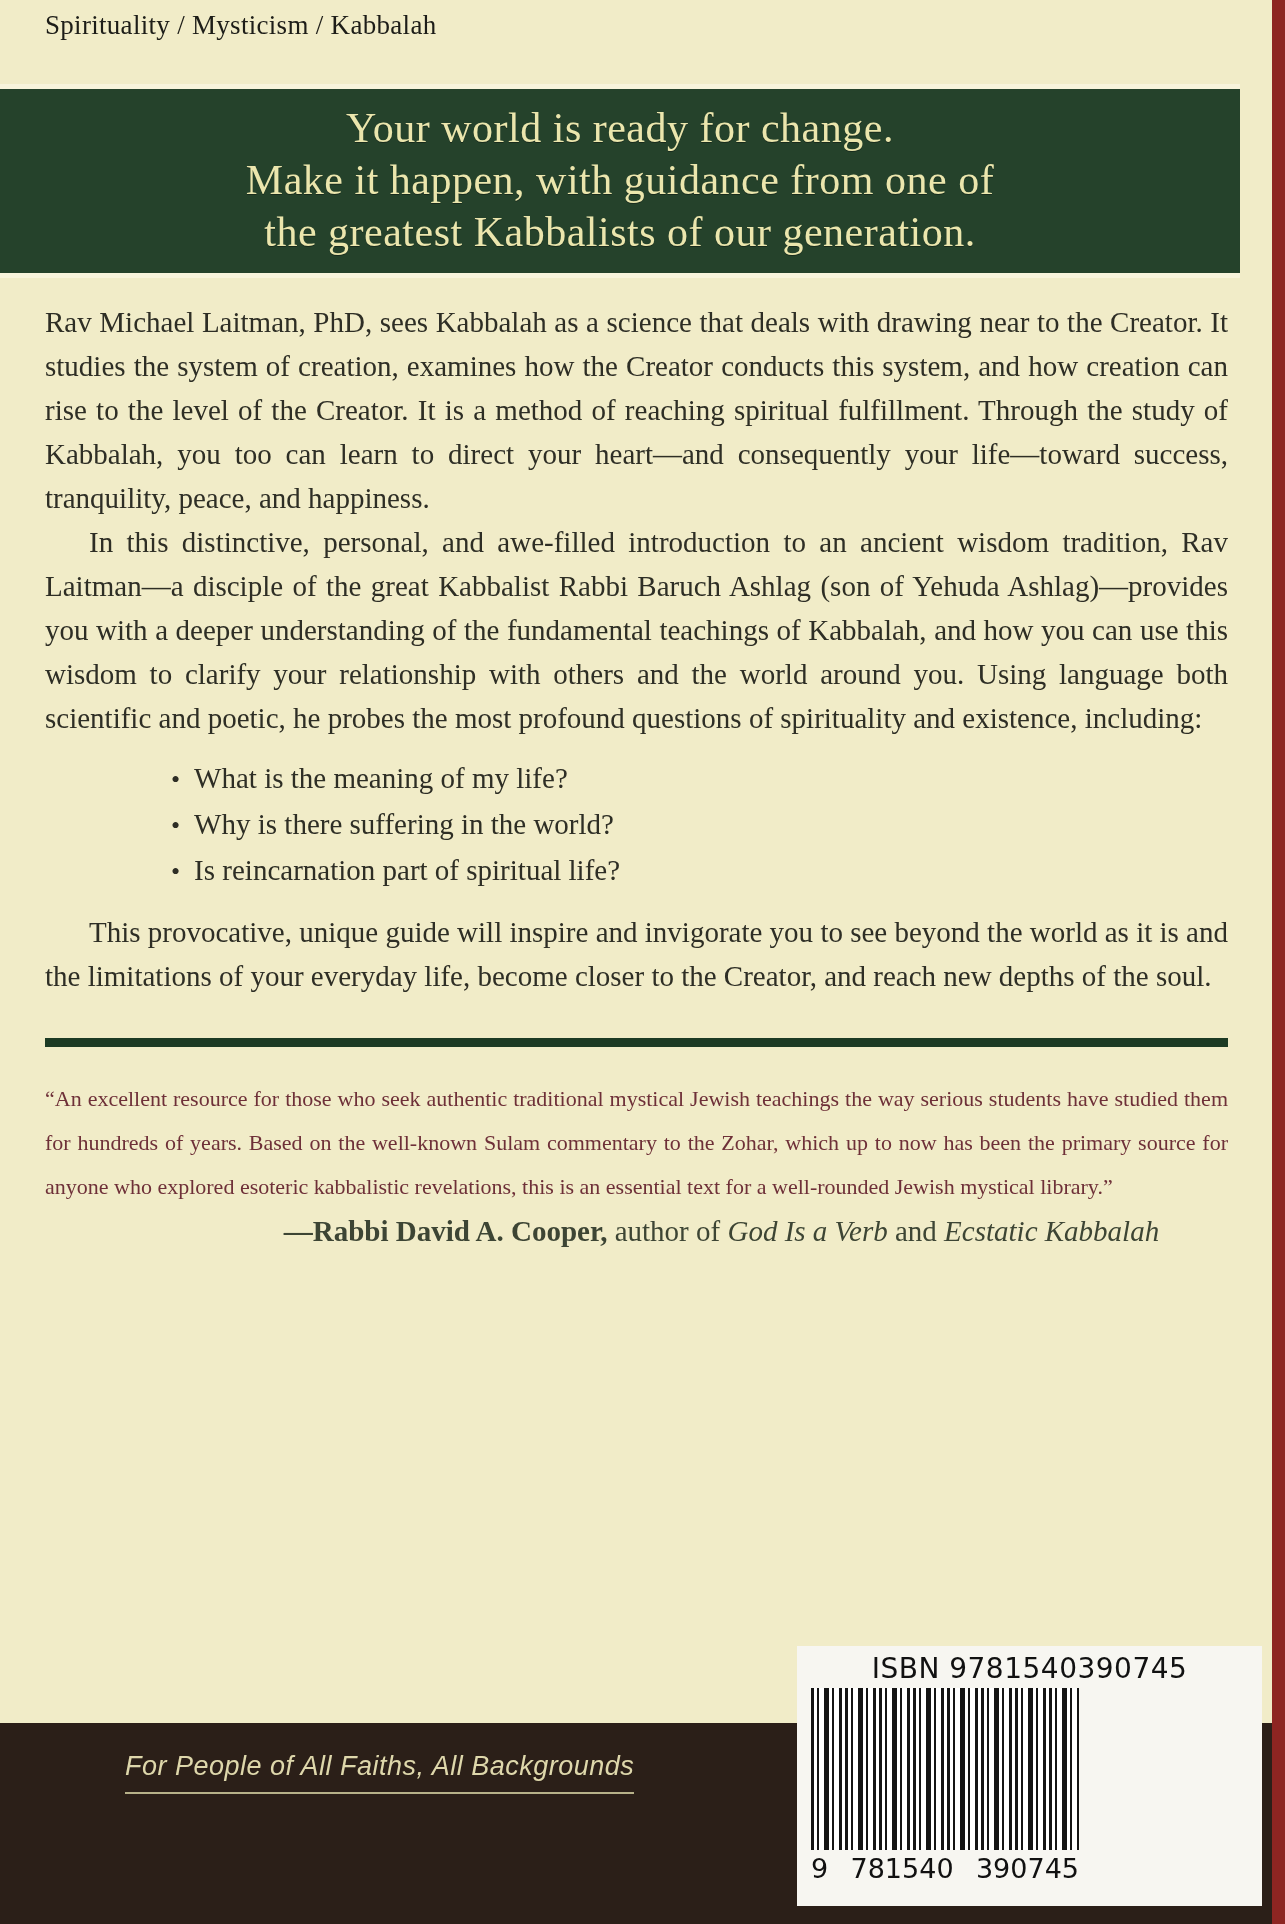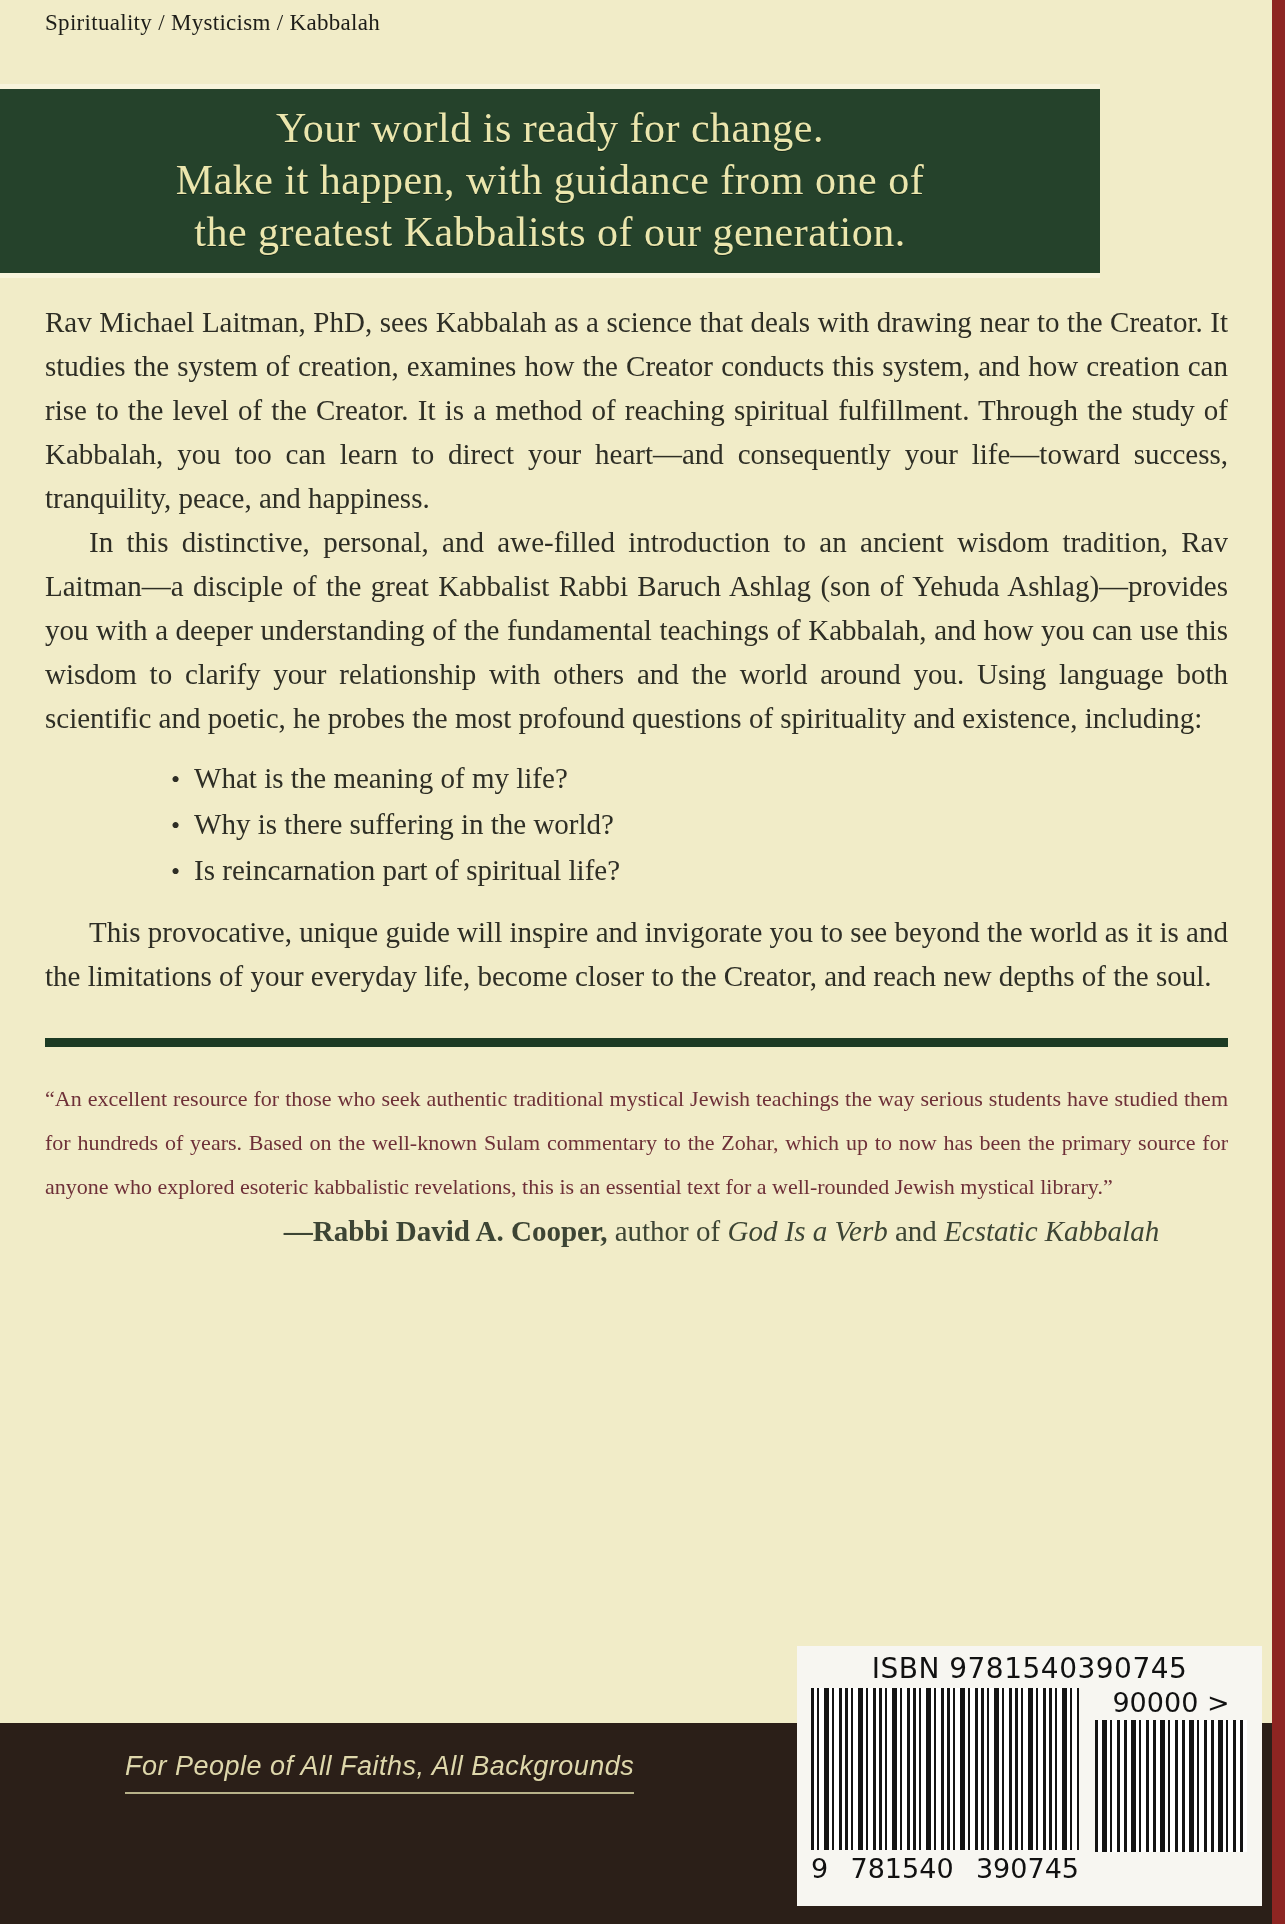--- a/index.html
+++ b/index.html
@@ -6,24 +6,24 @@
   .page{
     position:relative;
     width:1285px;height:1924px;
     background:#f1ecc8;
     font-family:"Liberation Serif", serif;
     overflow:hidden;
     margin:0 auto;
   }
   .top-label{
     position:absolute;top:10px;left:45px;
-    font-size:23px;color:#1d1d18;letter-spacing:.3px;
+    font-size:27px;color:#1d1d18;letter-spacing:.3px;
   }
   .banner{
-    position:absolute;top:84px;left:0;width:1100px;height:194px;
+    position:absolute;top:84px;left:0;width:1240px;height:194px;
     background:#25422b;
     border-top:5px solid #f8f4dc;
     border-bottom:5px solid #f8f4dc;
     box-sizing:border-box;
     text-align:center;
     padding-top:13px;
     color:#ebe6ad;
   }
   .banner div{
     font-size:42px;line-height:52px;letter-spacing:.5px;
@@ -144,20 +144,16 @@
     <div class="isbn-row">ISBN 9781540390745</div>
     <div class="bars-area">
       <div class="main-col">
         <div class="bars-main"></div>
         <div class="digits-row">
           <span>9</span>
           <span>781540</span>
           <span>390745</span>
         </div>
       </div>
-      <div class="supp-col">
-        <div class="price-row">90000 &gt;</div>
-        <div class="bars-supp"></div>
-      </div>
     </div>
   </div>
 
 </div>
 
 </body></html>

